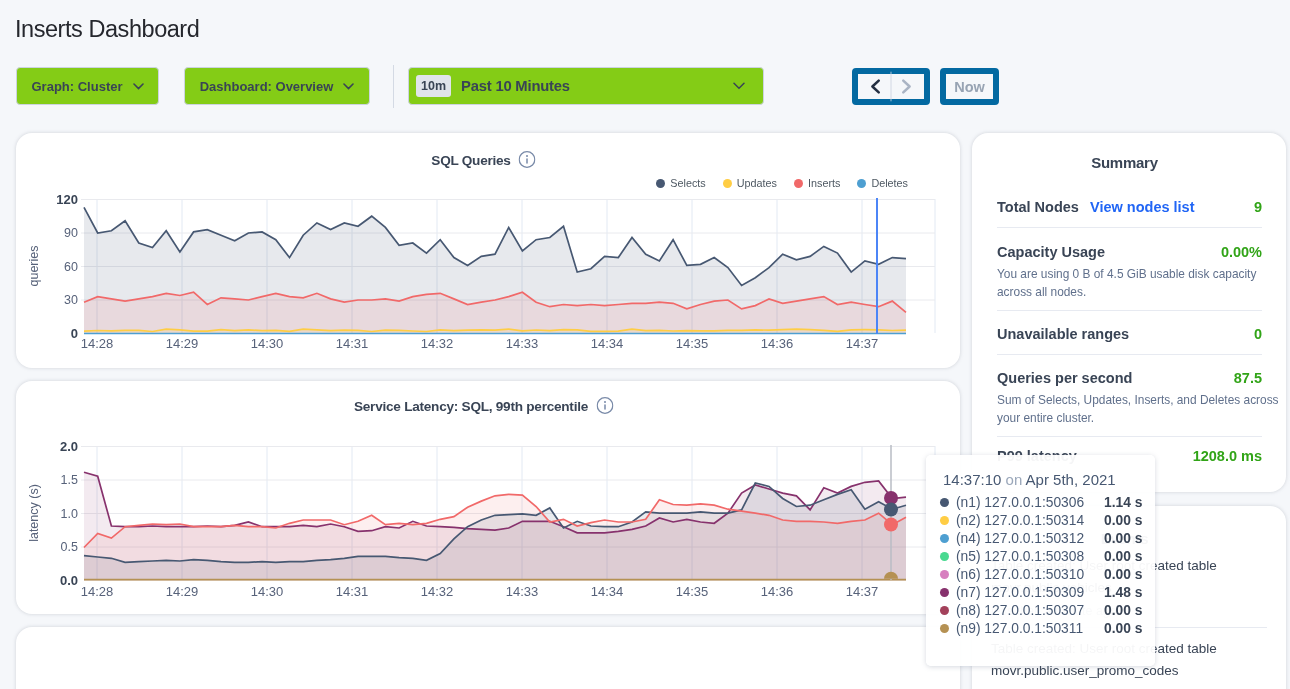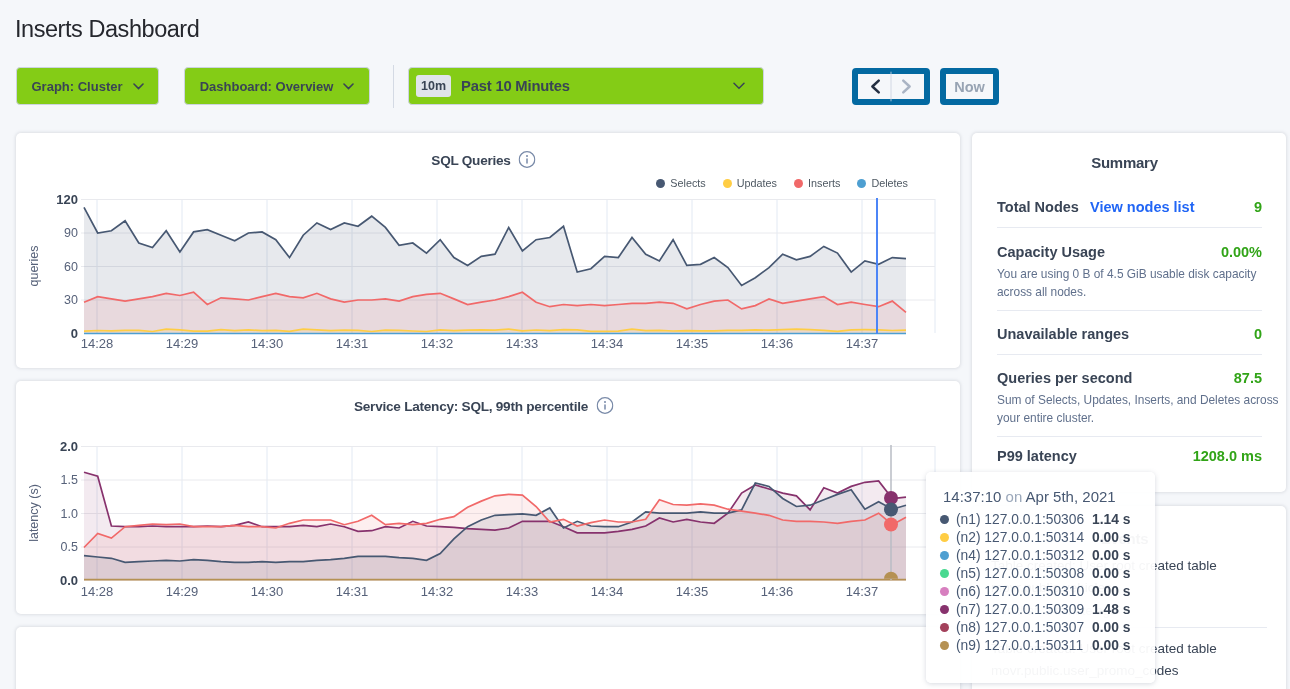--- a/index.html
+++ b/index.html
@@ -1,39 +1,39 @@
 <!DOCTYPE html>
 <html><head><meta charset="utf-8">
 <style>
 * { margin:0; padding:0; box-sizing:border-box; }
 html,body { width:1290px; height:689px; overflow:hidden; }
 body { background:#f5f7fa; font-family:"Liberation Sans",sans-serif; position:relative; color:#394455; }
-.card { position:absolute; background:#fff; border-radius:5px; box-shadow:0 0 3px 1px rgba(154,161,171,0.25); }
+.card { position:absolute; background:#fff; border-radius:16px; box-shadow:0 0 3px 1px rgba(154,161,171,0.25); }
 h1 { position:absolute; left:15px; top:16px; font-size:23.5px; font-weight:400; color:#25272d; letter-spacing:-0.45px; }
 .btn { position:absolute; background:#84cc16; border:1px solid #ccd3e0; border-radius:4px; height:38px; display:flex; align-items:center; justify-content:center; font-size:13px; font-weight:700; color:#394455; }
 .ghostbtn { position:absolute; border:6px solid #0369a1; border-radius:4px; height:37px; display:flex; align-items:center; justify-content:center; }
 .vdiv { position:absolute; width:1px; background:#d4dae4; }
 .ctitle { font-size:13.6px; font-weight:700; color:#394455; text-align:center; letter-spacing:-0.25px; transform:translateX(-4.5px); }
 .yt { font-size: 12.5px; fill:#57627a; font-family:"Liberation Sans",sans-serif; }
 .yt.b { font-weight:700; fill:#394455; font-size:13px; }
 .xt { font-size: 13px; fill:#57627a; font-family:"Liberation Sans",sans-serif; }
 .legend { position:absolute; display:flex; font-size:10.8px; color:#4e5862; white-space:nowrap; }
 .legend span.li { display:flex; align-items:center; margin-left:17px; }
 .ldot { width:9px; height:9px; border-radius:50%; display:inline-block; margin-right:5px; }
 .srow { position:absolute; left:997px; width:265px; display:flex; justify-content:space-between; font-size:14.5px; font-weight:700; }
 .srow .gval { color:#31a417; }
 .sdesc { position:absolute; left:997px; font-size:11.9px; color:#60708c; line-height:18px; font-weight:400; white-space:nowrap; }
 .sdiv { position:absolute; left:997px; width:265px; height:1px; background:#e7eaf1; }
-.tooltip { position:absolute; left:926px; top:472px; width:229px; height:211px; background:rgba(255,255,255,0.95); border-radius:5px; box-shadow:0 1px 5px rgba(120,130,150,0.3); padding:16px 0 15px 14px; overflow:hidden; }
+.tooltip { position:absolute; left:926px; top:455px; width:229px; height:211px; background:rgba(255,255,255,0.95); border-radius:5px; box-shadow:0 1px 5px rgba(120,130,150,0.3); padding:16px 0 15px 14px; overflow:hidden; }
 .thead { font-size:15px; color:#475872; margin:0 0 5px 3px; white-space:nowrap; }
 .thead .on { color:#9aa7ba; }
 .trow { display:flex; align-items:center; height:18px; font-size:13.8px; color:#475872; white-space:nowrap; }
 .dot { width:9px; height:9px; border-radius:50%; display:inline-block; margin-right:7px; flex:0 0 9px; }
 .taddr { width:136px; }
-.tval { font-weight:700; color:#394455; margin-left:0; }
+.tval { font-weight:700; color:#394455; margin-left:12px; }
 .tval .ts { font-weight:700; }
 .ev { font-size:13.5px; color:#394455; line-height:22px; }
 .etime { font-size:12.5px; color:#8b97a8; }
 </style></head>
 <body>
 <h1>Inserts Dashboard</h1>
 
 <div class="btn" style="left:16px; top:67px; width:143px;">Graph: Cluster<svg width="11" height="7" viewBox="0 0 11 7" style="margin-left:10px">
       <path d="M1 1 L5.5 5.5 L10 1" fill="none" stroke="#394455" stroke-width="1.6" stroke-linecap="round"></path>
     </svg></div>

